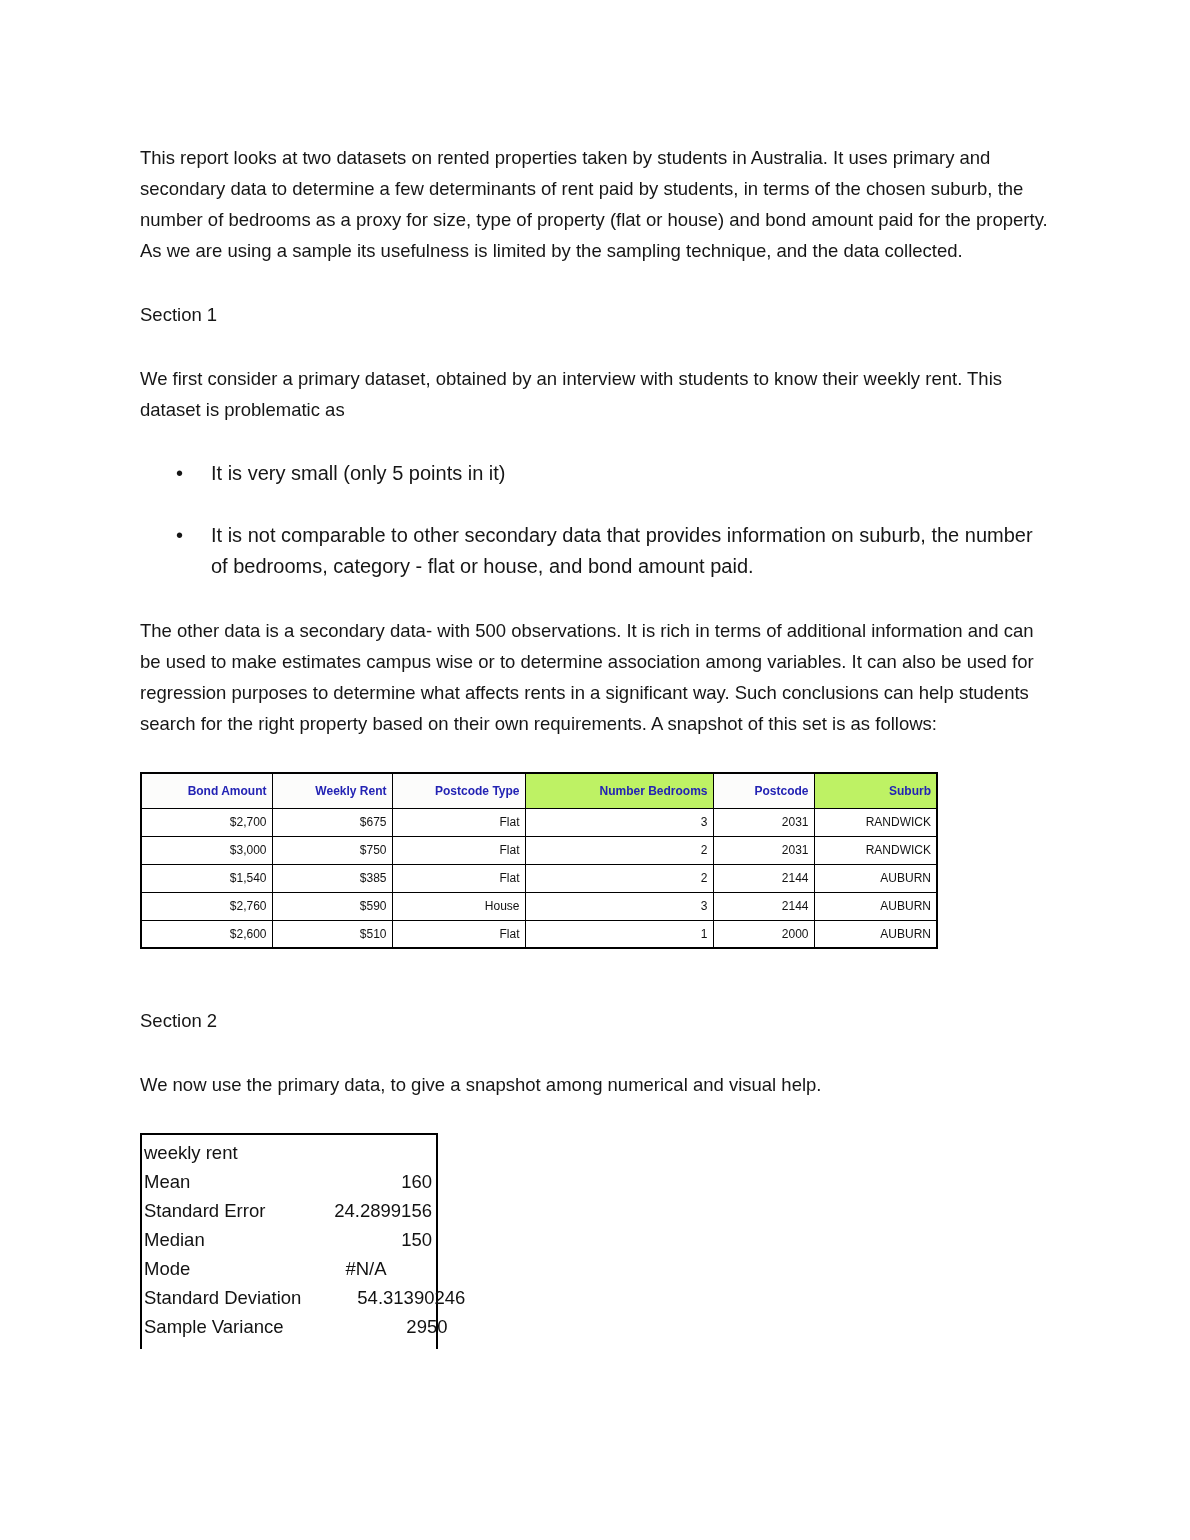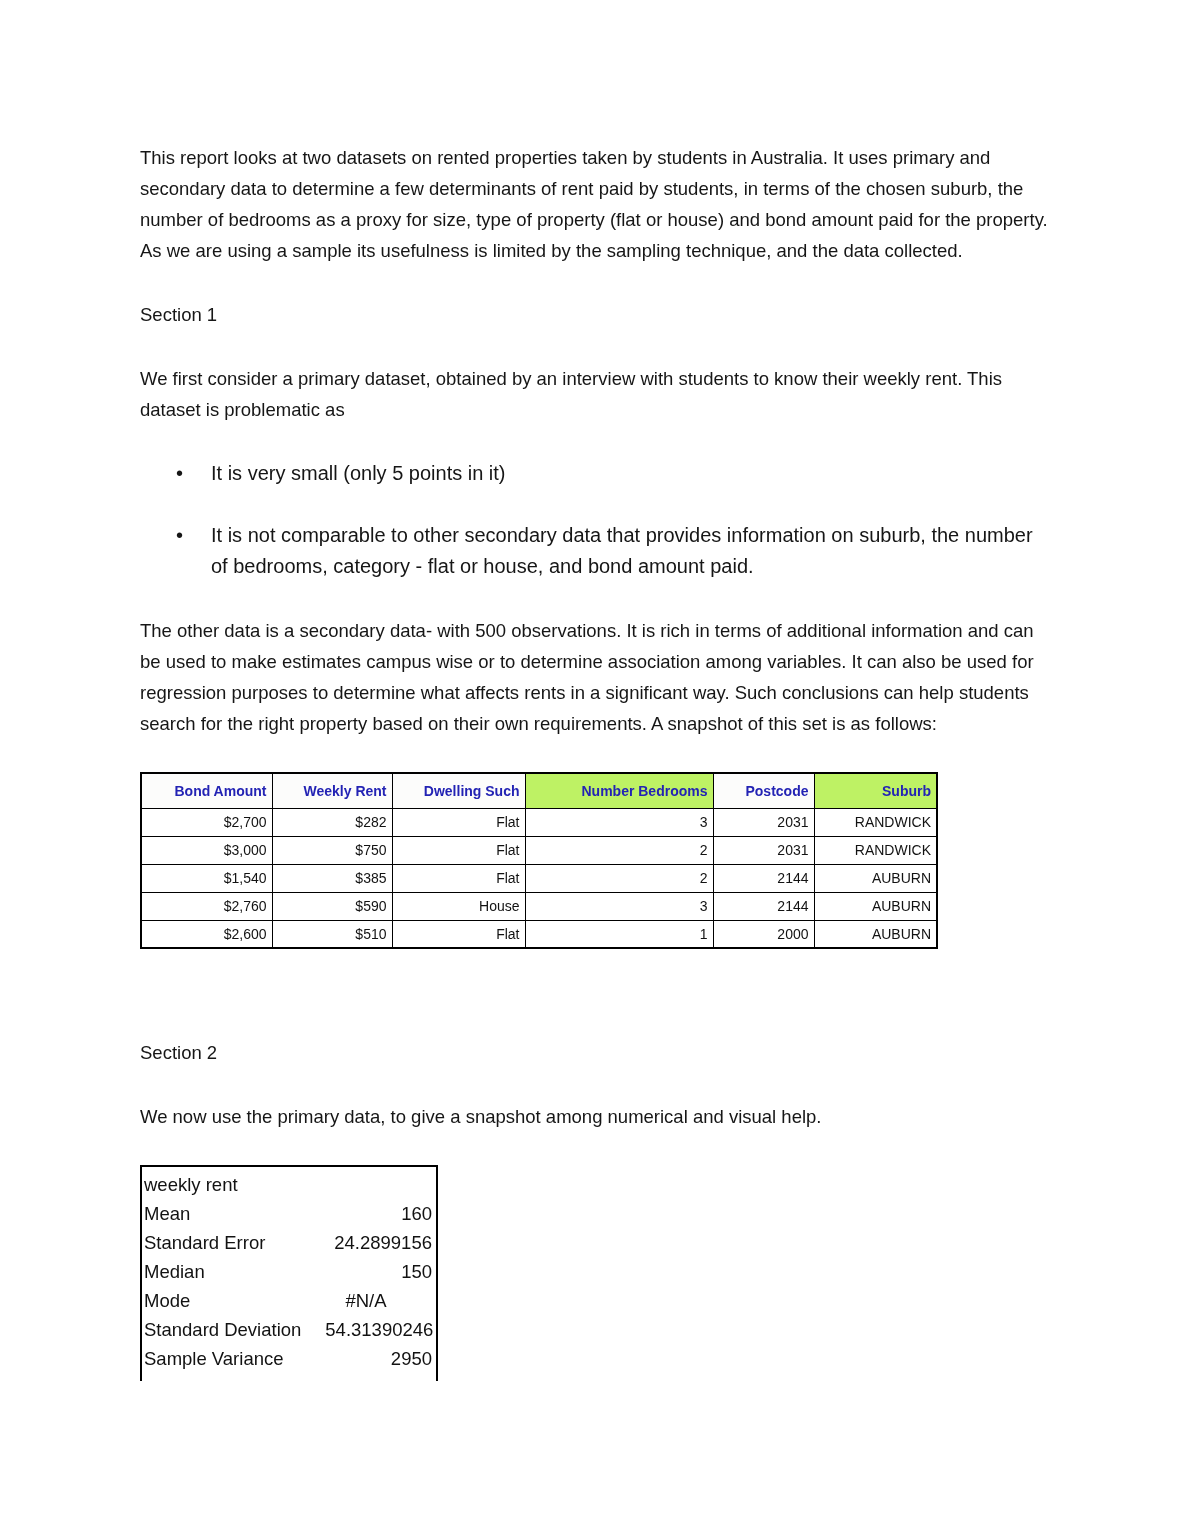--- a/index.html
+++ b/index.html
@@ -42,22 +42,22 @@
     left:0;
     top:0;
     font-size:20px;
   }
   
   table.ptable {
     border-collapse:collapse;
     table-layout:fixed;
     width:796px;
     border:2px solid #000;
-    margin-bottom:88px;
-    font-size:14px;
+    margin-bottom:56px;
+    font-size:12px;
   }
   table.ptable th, table.ptable td {
     border:1px solid #000;
     text-align:right;
     padding:1px 5px 1px 2px;
     white-space:nowrap;
     overflow:hidden;
   }
   table.ptable th {
     height:35px;
@@ -78,20 +78,21 @@
     font-size:18.5px;
     color:#121212;
   }
   .stats .stats-title { height:29px; line-height:29px; }
   .stats .srow {
     display:flex;
     justify-content:space-between;
     align-items:flex-end;
     height:29px;
     line-height:29px;
+    gap:32px;
   }
   .stats .slabel { white-space:nowrap; }
   .stats .sval { min-width:132px; text-align:right; white-space:nowrap; }
   .stats .sval.center { text-align:center; }
 </style>
 </head>
 <body>
 
 <div class="page">
 
@@ -114,30 +115,30 @@
         <col class="col1">
         <col class="col2">
       <col class="col3">
         <col class="col4">
         <col class="col5">
     </colgroup>
     <thead>
       <tr>
         <th>Bond Amount</th>
         <th>Weekly Rent</th>
-        <th>Dwelling Such</th>
+        <th>Postcode Type</th>
         <th class="hdr-gray">Number Bedrooms</th>
         <th>Postcode</th>
         <th class="hdr-gray">Suburb</th>
       </tr>
     </thead>
     <tbody>
       <tr>
         <td>$2,700</td>
-        <td>$282</td>
+        <td>$675</td>
         <td>Flat</td>
         <td>3</td>
         <td>2031</td>
         <td>RANDWICK</td>
       </tr>
       <tr>
         <td>$3,000</td>
         <td>$750</td>
         <td>Flat</td>
         <td>2</td>

